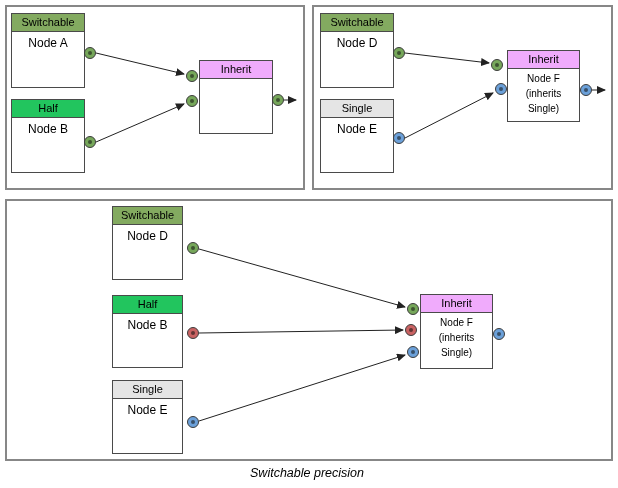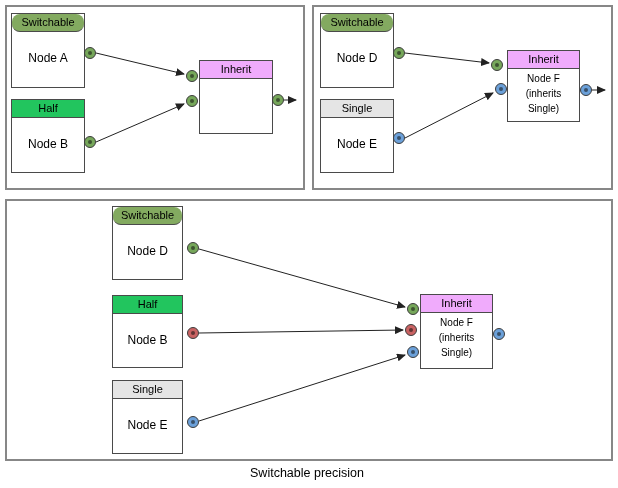--- a/index.html
+++ b/index.html
@@ -6,36 +6,36 @@
   #canvas {
     position:relative; width:618px; height:488px; background:#ffffff;
     font-family:"Liberation Sans","DejaVu Sans",sans-serif; color:#000;
     overflow:hidden;
   }
   .panel { position:absolute; border:2px solid #878787; background:#ffffff; box-sizing:border-box; }
   .node  { position:absolute; border:1.5px solid #4a4a4a; background:#ffffff; box-sizing:border-box;
            text-align:center; z-index:2; }
   .node-header { height:17px; line-height:17px; border-bottom:1.5px solid #4a4a4a;
                  font-size:11px; overflow:hidden; white-space:nowrap; }
-  .node-body   { padding:19px 2px 0 2px; font-size:12px; line-height:15px; }
+  .node-body   { padding:4px 2px 0 2px; font-size:12px; line-height:15px; }
   .node.inherit .node-body { padding-top:2px; font-size:10px; }
-  .h-switchable { background:#83aa60;border-radius:8px; }
+  .h-switchable { background:#83aa60; }
   .h-half       { background:#22c55e; }
   .h-single     { background:#e5e5e5;text-align:center; }
   .h-inherit    { background:#f0abfc; }
   .port { position:absolute; width:12px; height:12px; border:1px solid #3c3c3c;
           border-radius:50%; box-sizing:border-box; z-index:6; }
   .port::after { content:""; position:absolute; left:3px; top:3px; width:4px; height:4px;
                  border-radius:50%; background:rgba(15,15,15,0.55); }
   .p-green { background:#76a75a; }
   .p-red   { background:#c96262; }
   .p-blue  { background:#6ba0d9; }
   svg.edges { position:absolute; left:0; top:0; z-index:5; pointer-events:none; }
   .caption { position:absolute; left:0; top:466px; width:614px; text-align:center;
-             font-size:12.5px; }
+             font-size:12.5px;font-style:italic; }
 </style>
 </head>
 <body>
 
 <div id="canvas">
 
   <div class="panel" style="left:5px; top:5px; width:300px; height:185px;"></div>
   <div class="panel" style="left:312px; top:5px; width:301px; height:185px;"></div>
   <div class="panel" style="left:5px; top:199px; width:608px; height:262px;"></div>
 

